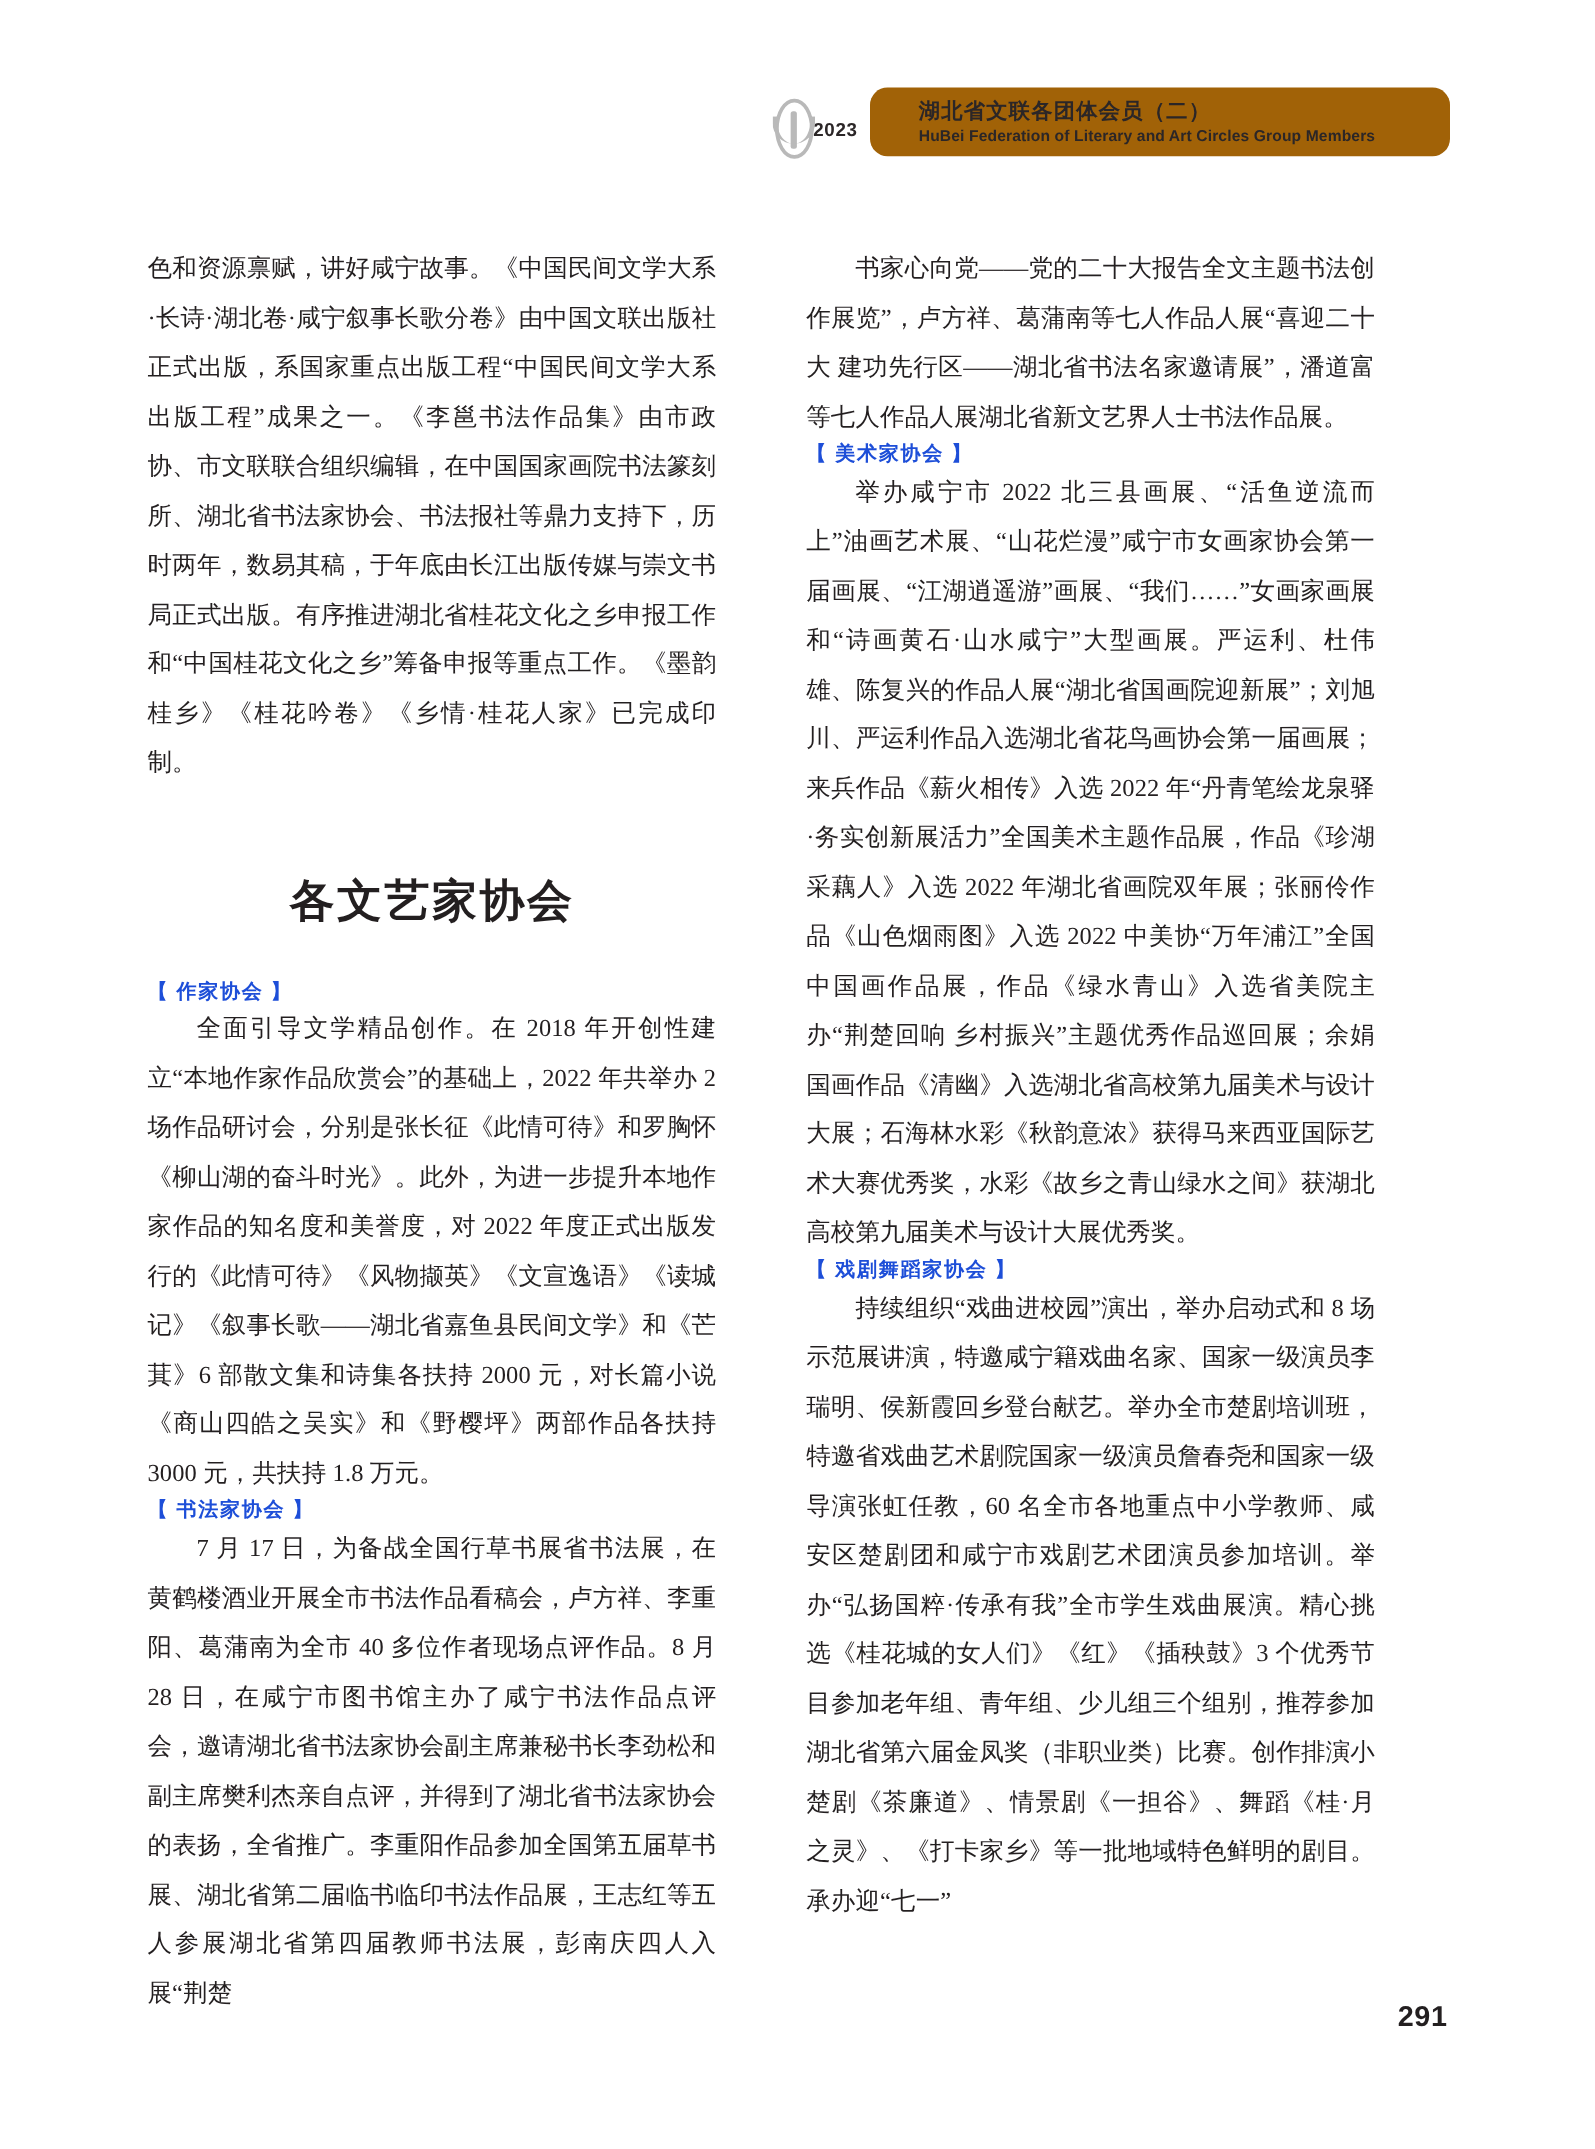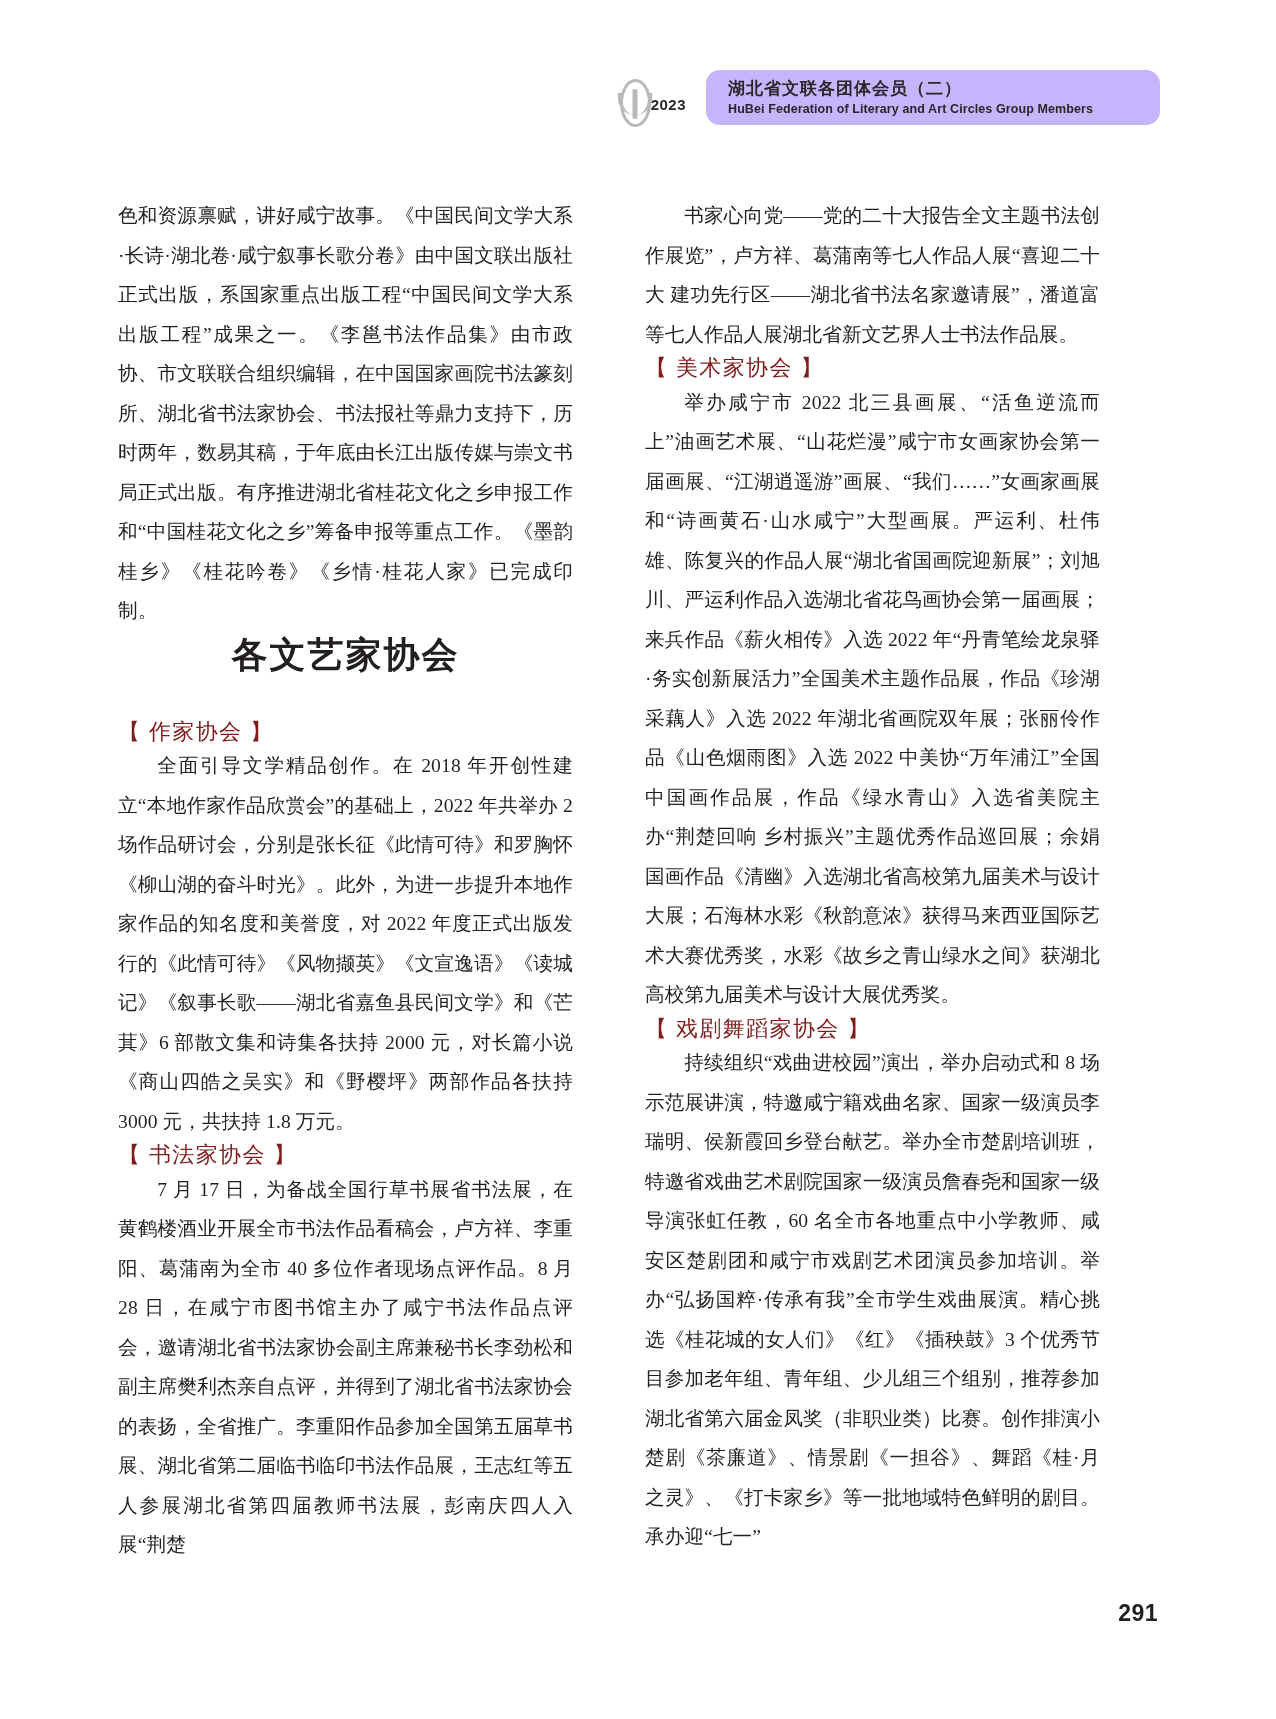--- a/index.html
+++ b/index.html
@@ -74,25 +74,25 @@
   }
   .logo-year {
     font-family: "Liberation Sans", sans-serif;
     font-weight: bold;
     font-size: 15px;
     letter-spacing: 0.5px;
     color: #2b2627;
     margin-top: 2px;
   }
   .header-band {
-    margin-left: 20px;
+    margin-left: 10px;
     flex: 1 1 auto;
-    background: #c4b5fd;
+    background: #a16207;
     border-radius: 14px 14px 14px 14px;
-    padding: 8px 16px 9px 22px;
+    padding: 8px 16px 9px 39px;
     box-sizing: border-box;
     height: 55px;
   }
   .header-cn {
     font-family: "Liberation Serif", serif;
     font-weight: bold;
     font-size: 17px;
     letter-spacing: 1px;
     color: #2b2627;
     line-height: 1.35;
@@ -139,29 +139,29 @@
   h1.main-title {
     margin: 0;
     font-family: "Liberation Sans", "DejaVu Sans", sans-serif;
     font-weight: bold;
     font-size: 36px;
     letter-spacing: 2px;
     text-align: center;
     color: #231f20;
     padding: 0;
   }
-  .title-wrap { margin-bottom: 38px; }
+  .title-wrap { margin-top: 66px; margin-bottom: 38px; }
 
   h2.section-title {
     margin: 0;
     font-family: "Liberation Sans", "DejaVu Sans", sans-serif;
-    font-weight: normal;
-    font-size: 22px;
+    font-weight: bold;
+    font-size: 16px;
     letter-spacing: 1.4px;
-    color: #7f1d1d;
+    color: #1d4ed8;
     line-height: 1.3;
   }
   .sec-gap-top { margin-top: 42px; }
   .sec-gap-top-sm { margin-top: 34px; }
   .after-title { margin-top: 6px; }
 
   
   .folio {
     position: absolute;
     right: 118px;

